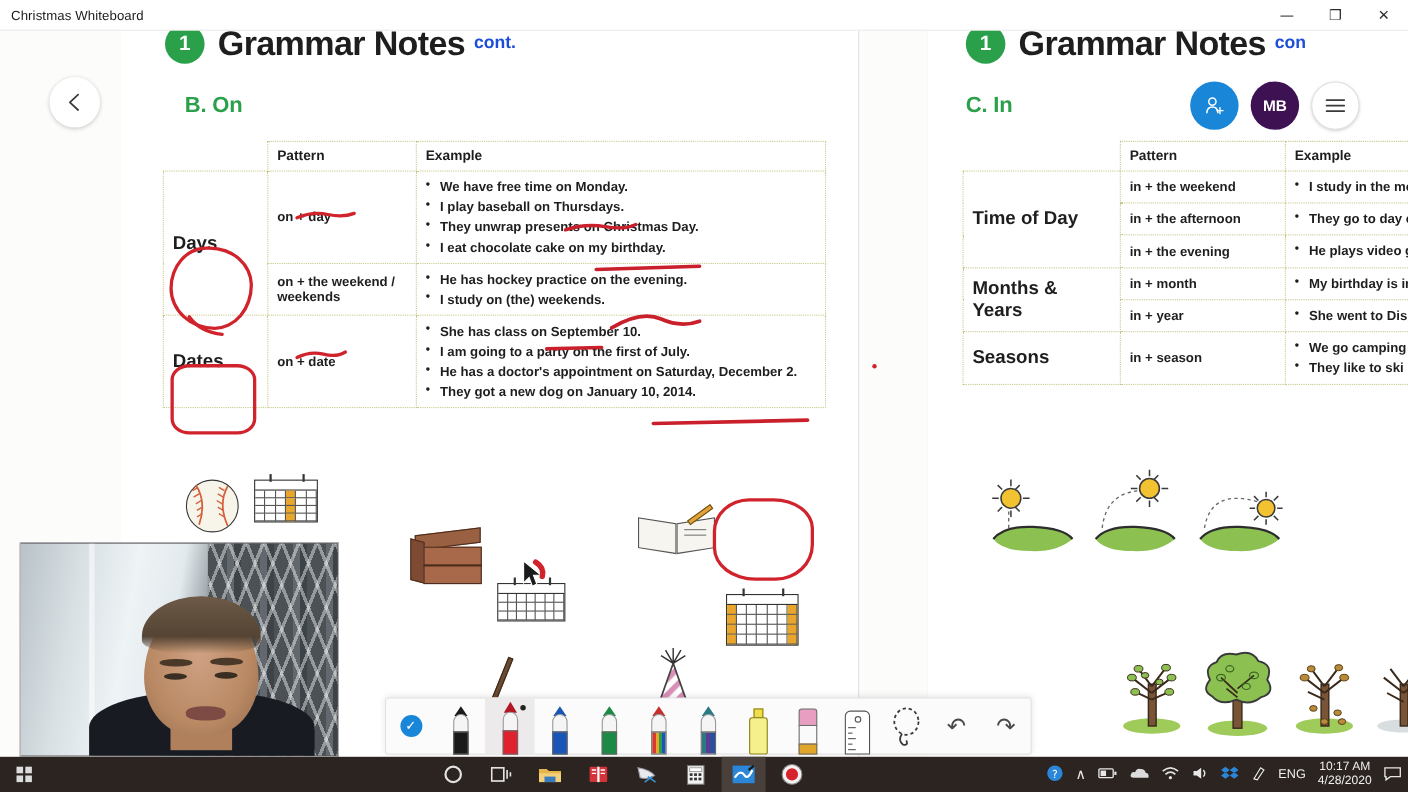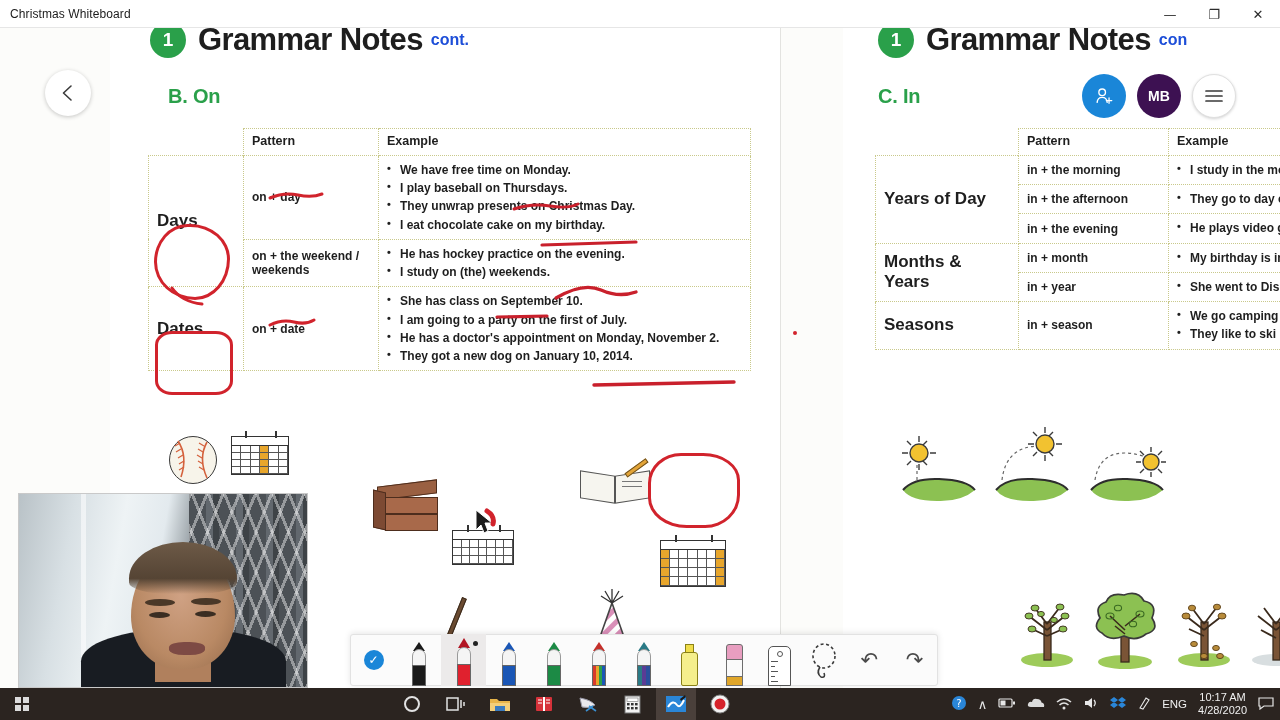--- a/index.html
+++ b/index.html
@@ -305,21 +305,21 @@
           <td class="patcell" style="position:relative">
             <span>on + date</span>
             <svg class="squiggle" width="50" height="12" style="left:24px; top:30px;">
               <path d="M2 8 Q14 2 26 5 T46 3" stroke="#d1232c" stroke-width="3" fill="none" stroke-linecap="round"></path>
             </svg>
           </td>
           <td class="excell">
             <ul>
               <li><span>She has class on September 10.</span></li>
               <li><span>I am going to a party on the first of July.</span></li>
-              <li><span>He has a doctor's appointment on Monday, November 2.</span></li>
+              <li><span>He has a doctor's appointment on Saturday, December 2.</span></li>
               <li><span>They got a new dog on January 10, 2014.</span></li>
             </ul>
           </td>
         </tr>
       </tbody>
         </table>
     </div>
 
     <div class="ring" style="left:154px; top:196px; width:76px; height:76px;"></div>
     <svg class="squiggle" style="left:168px; top:258px;" width="40" height="22">
@@ -359,23 +359,23 @@
             <col style="width:267px">
           </colgroup>
         <tbody>
             <tr>
           <th class="nobord"></th>
           <th>Pattern</th>
           <th>Example</th>
         </tr>
         <tr>
           <td class="catcell" rowspan="3">
-            <span>Years of Day</span>
-          </td>
-          <td class="patcell">in + the morning</td>
+            <span>Time of Day</span>
+          </td>
+          <td class="patcell">in + the weekend</td>
           <td class="excell">
             <ul>
                   <li><span>I study in the mo</span></li>
                 </ul>
           </td>
         </tr>
         <tr>
           <td class="patcell">in + the afternoon</td>
           <td class="excell">
             <ul>

